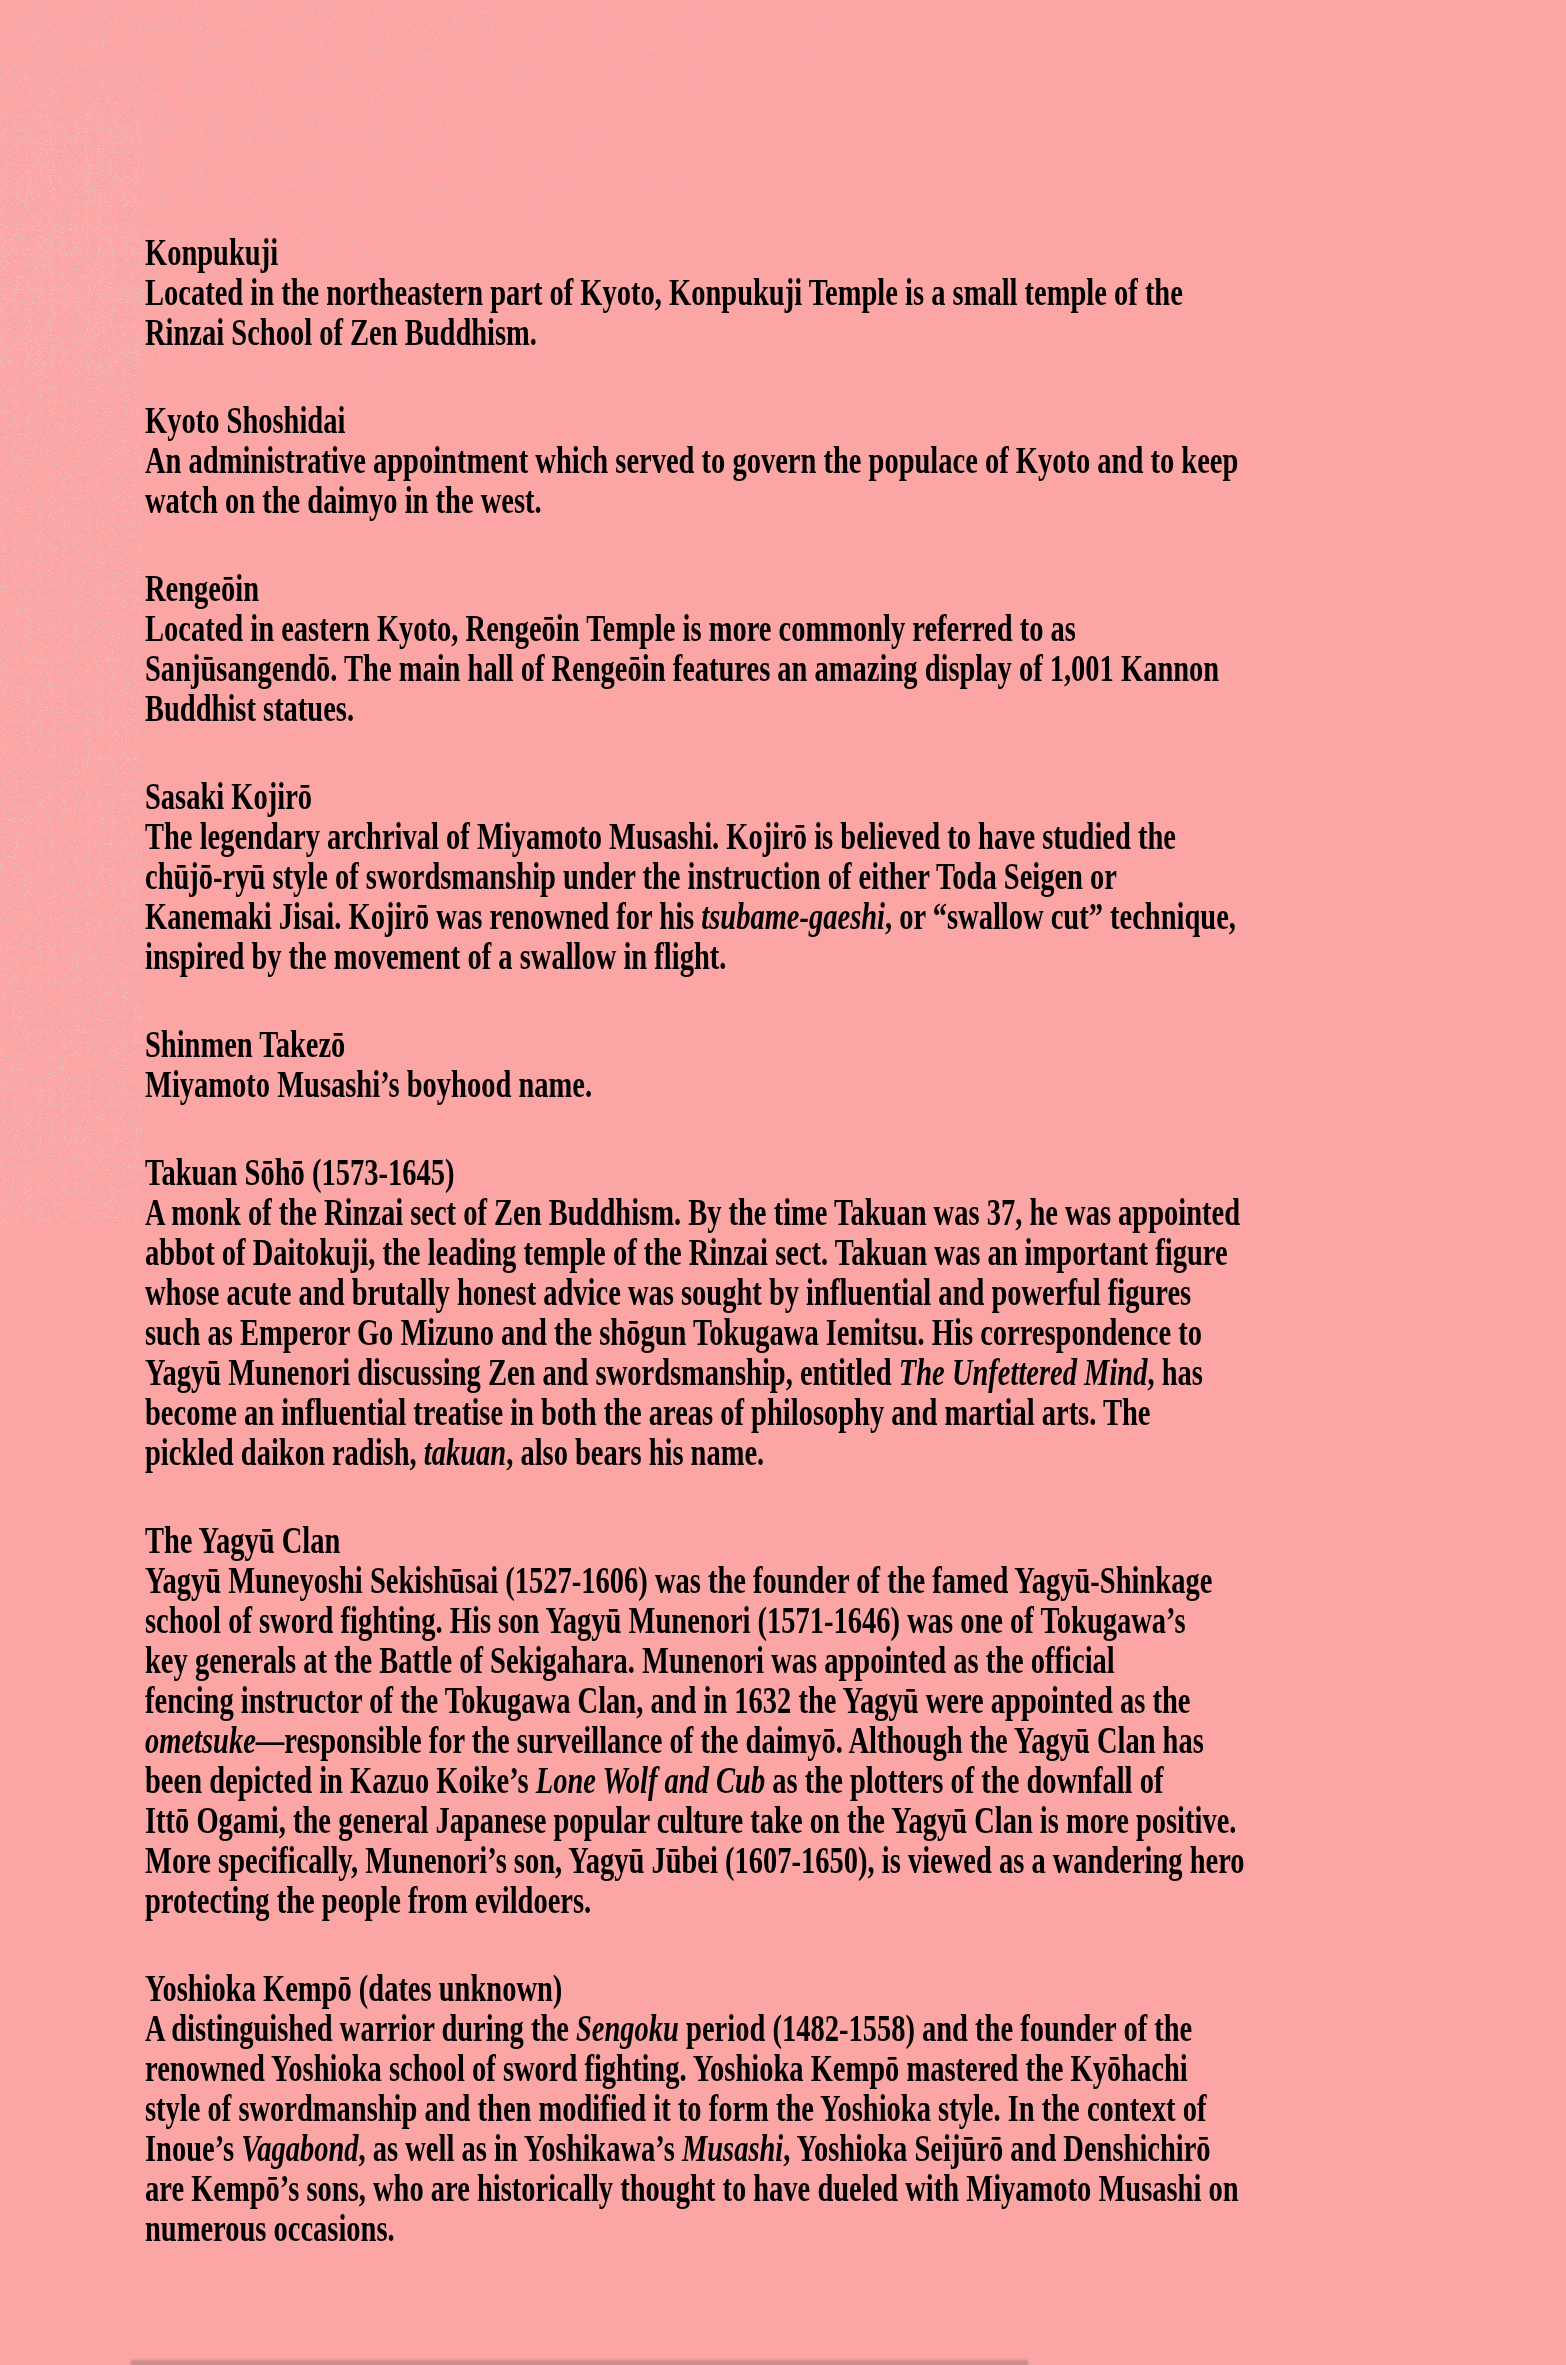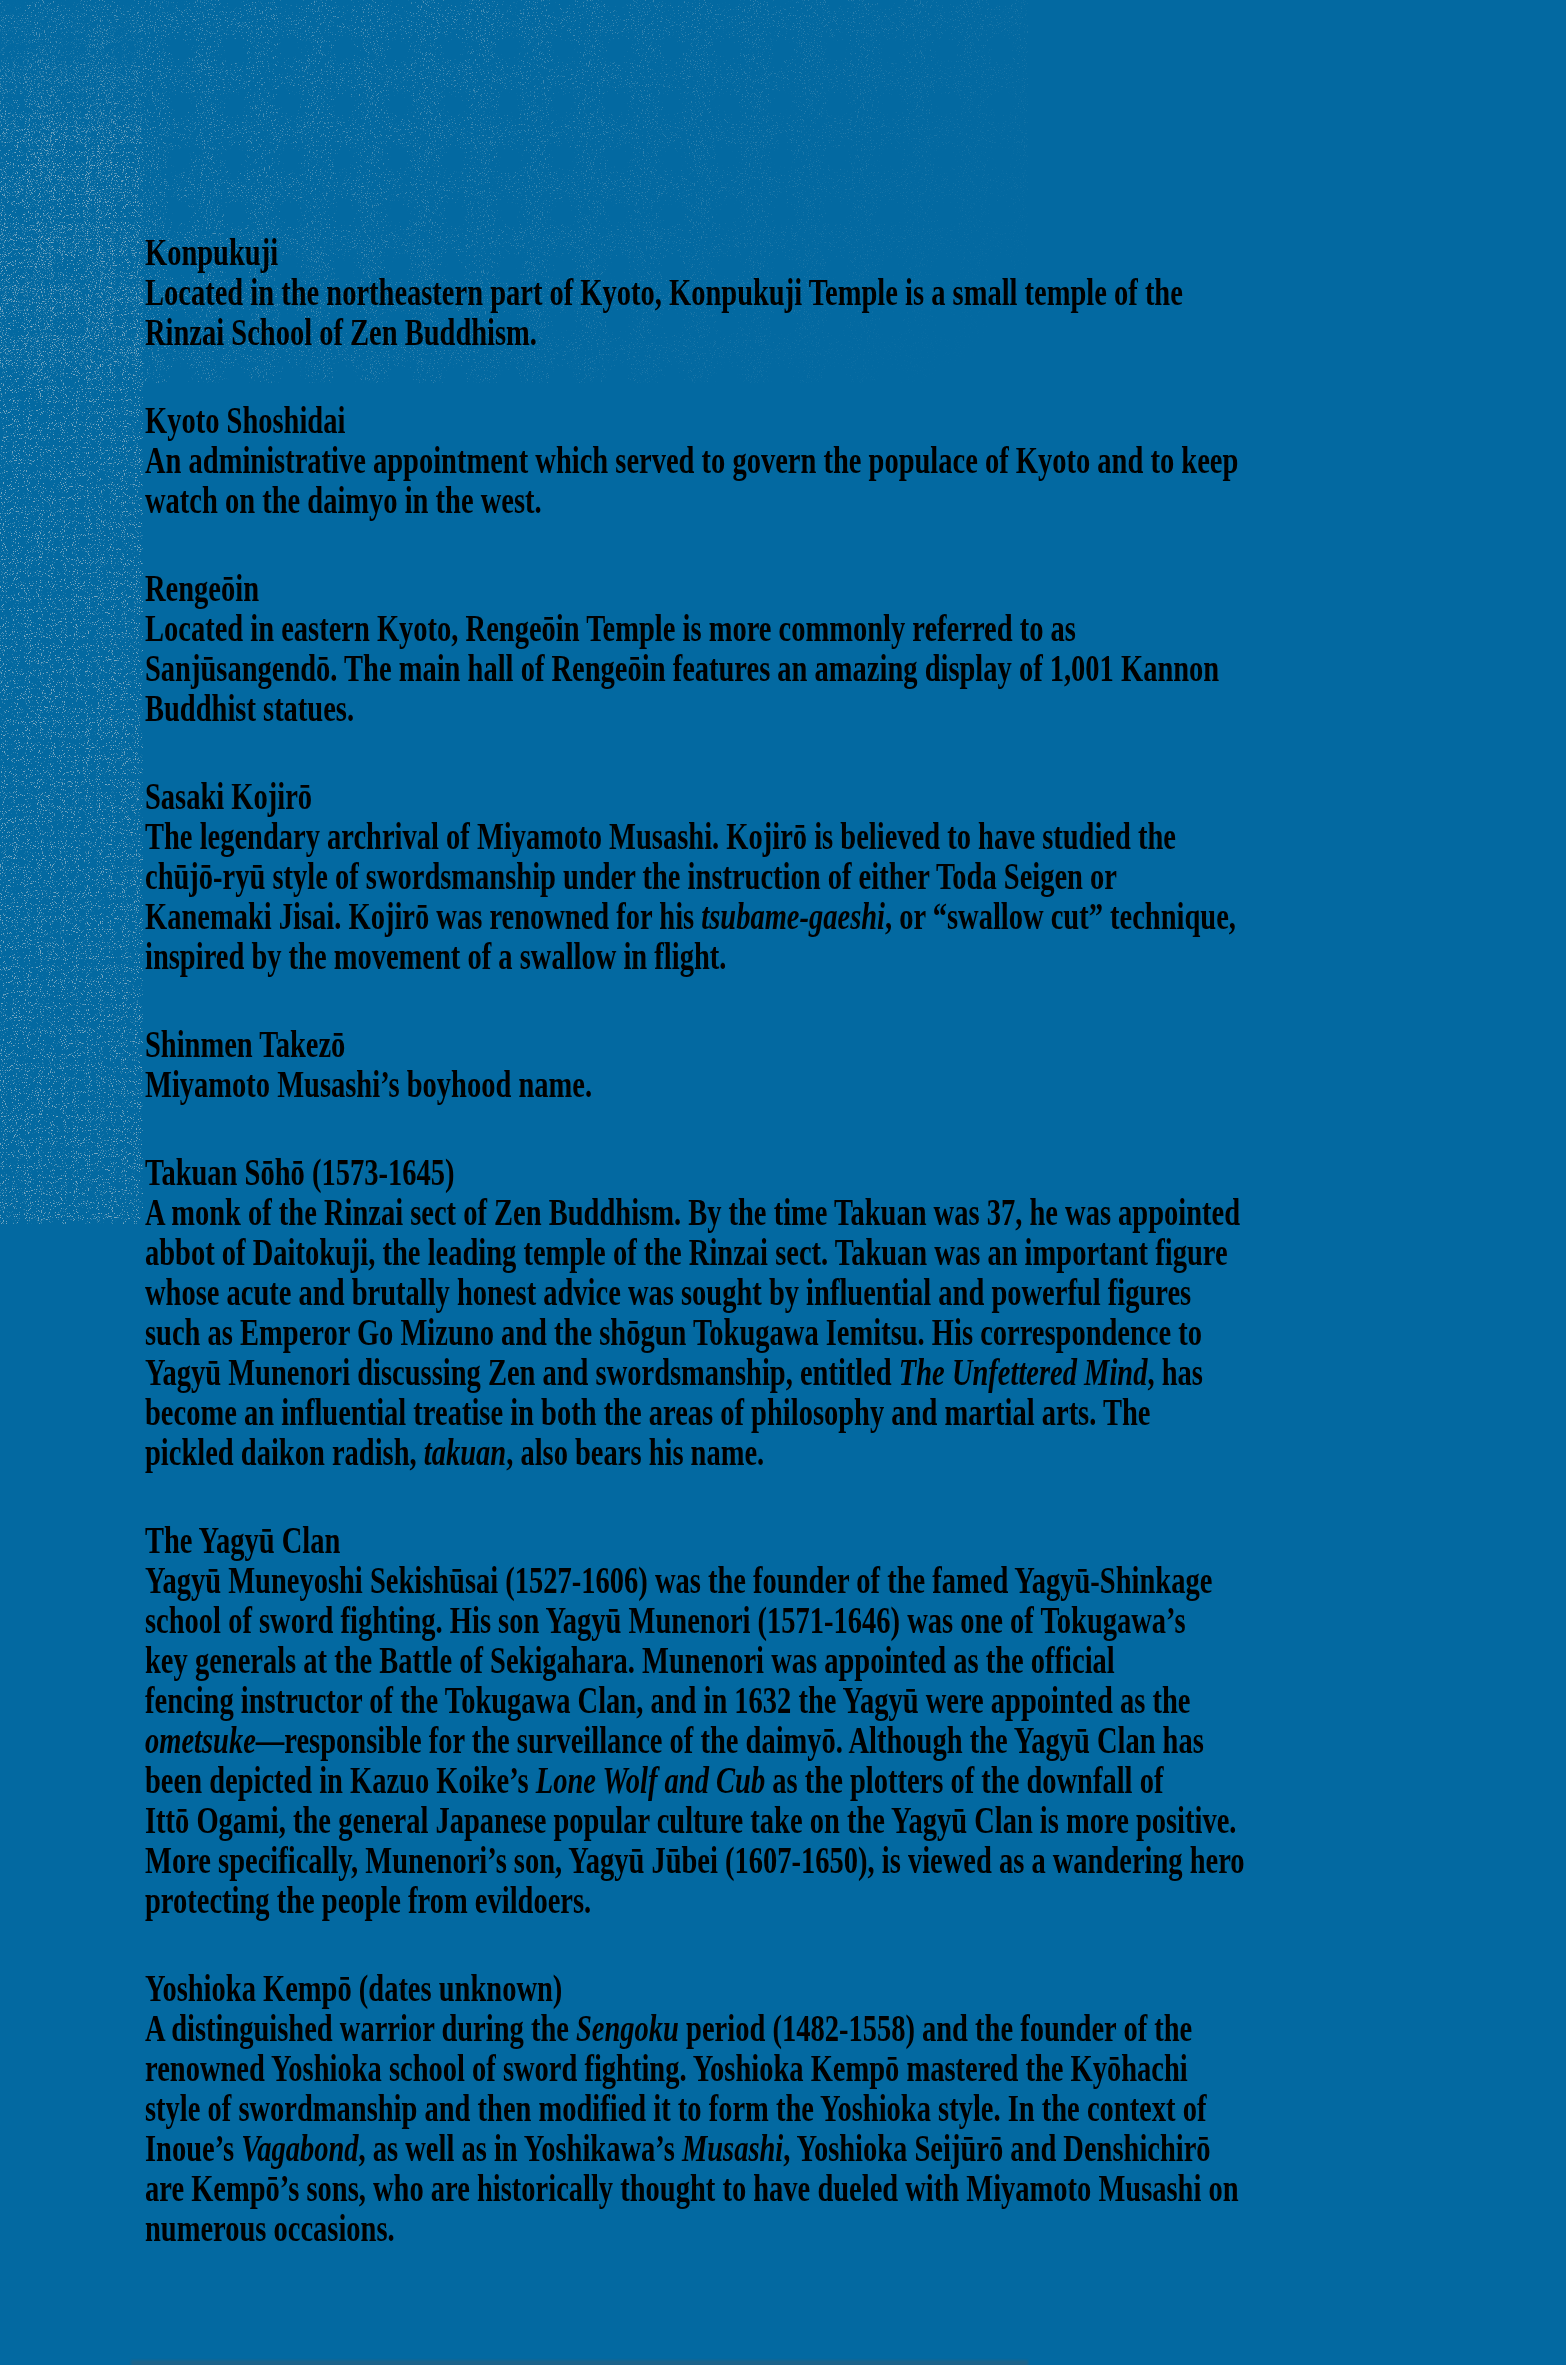--- a/index.html
+++ b/index.html
@@ -7,21 +7,21 @@
     padding: 0;
     width: 1566px;
     height: 2366px;
     overflow: hidden;
     background: #ffffff;
   }
   .page {
     position: relative;
     width: 1566px;
     height: 2366px;
-    background: #0369a1;
+    background: #fca5a5;
   }
   
   .noise {
     position: absolute;
     pointer-events: none;
   }
   .noise-left {
     left: 0; top: 1400;
     width: 143px; height: 1224px;
     opacity: 0.55;

